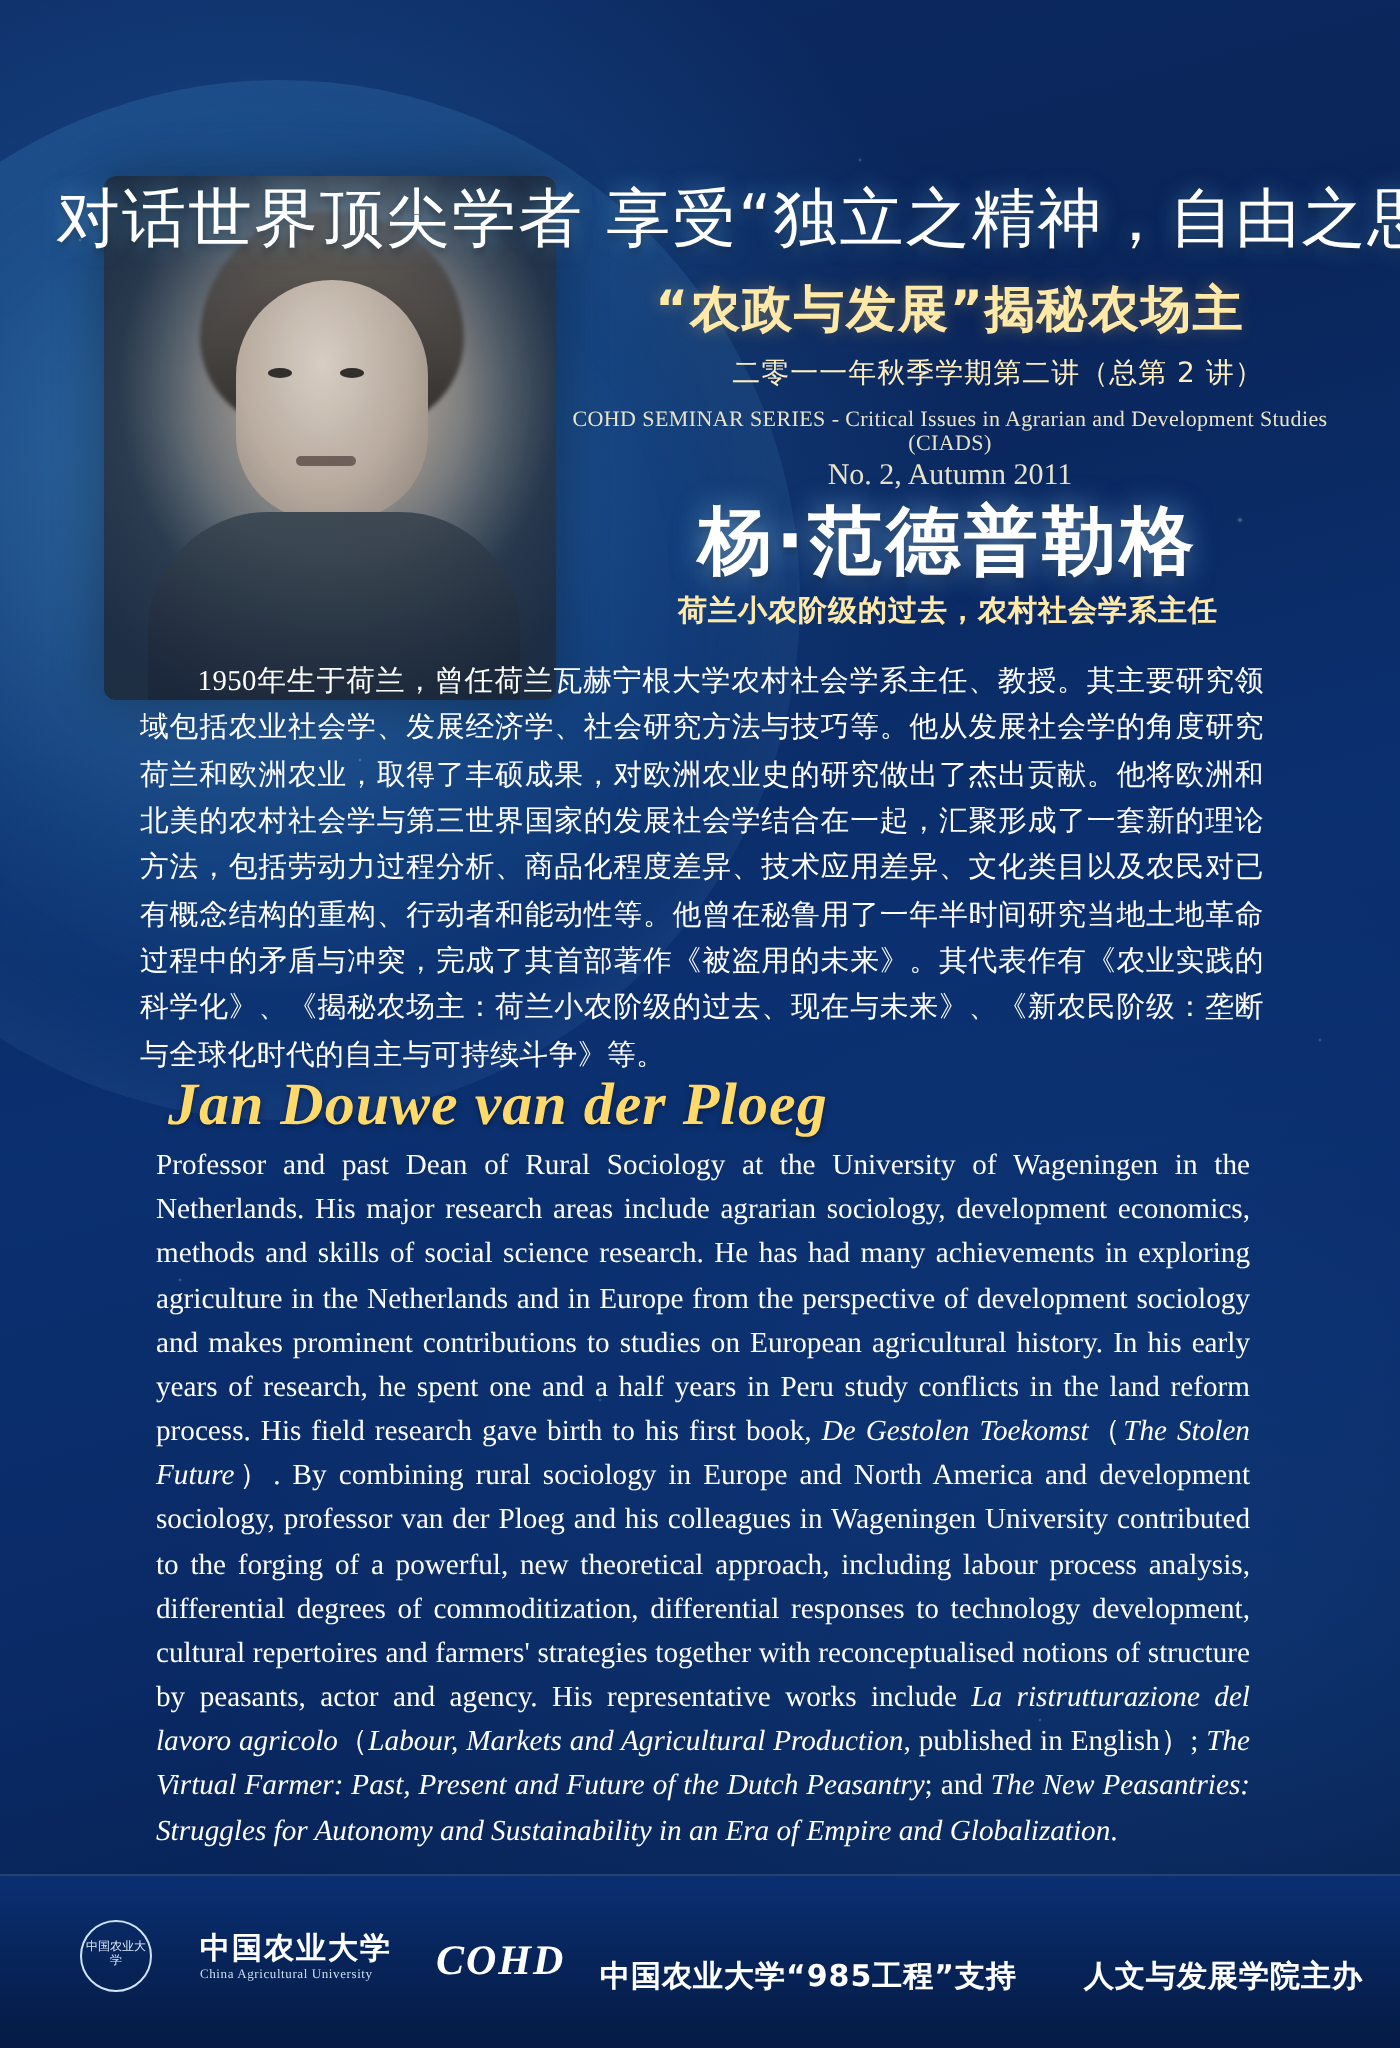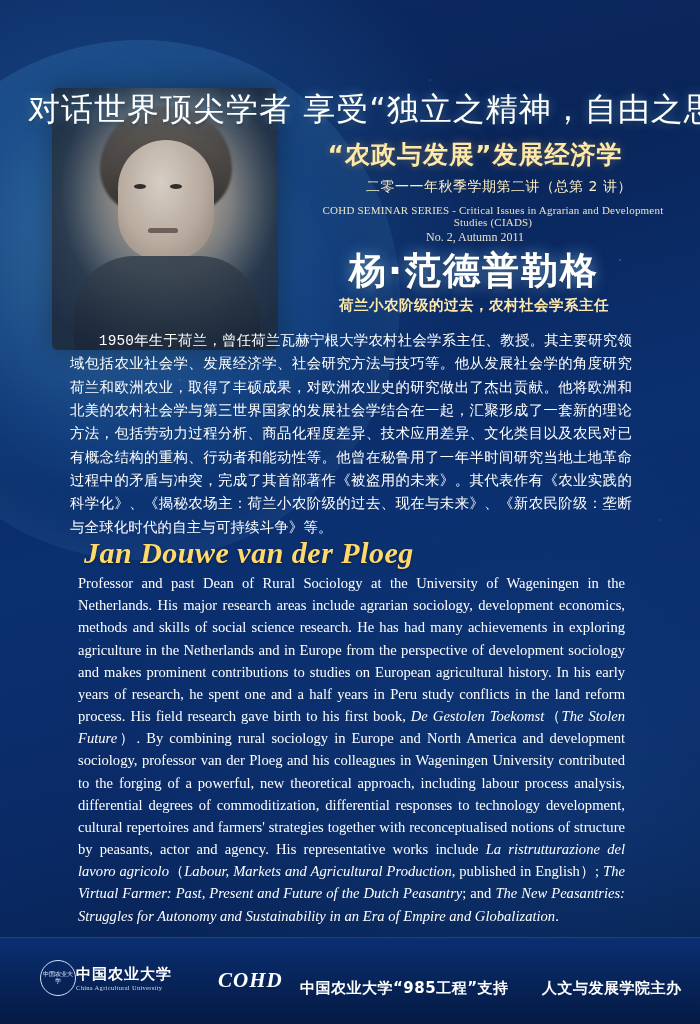--- a/index.html
+++ b/index.html
@@ -144,26 +144,25 @@
     color: #ffeec0;
     letter-spacing: 0.5px;
     padding-left: 48px;
   }
   .series-en {
     margin-top: 8px;
     font-family: "Liberation Serif", serif;
     font-size: 11px;
     color: #e9e3c9;
     letter-spacing: 0.2px;
-    padding-left: 36px;
   }
   .series-no {
     margin-top: 2px;
     font-family: "Liberation Serif", serif;
-    font-size: 12px;
+    font-size: 15px;
     color: #e9e3c9;
   }
 
   .speaker-cn {
     position: absolute;
     right: 30px;
     top: 246px;
     width: 392px;
     text-align: center;
     font-family: "DejaVu Sans", sans-serif;
@@ -184,21 +183,21 @@
     font-weight: bold;
     color: #ffe9a8;
     letter-spacing: 0.5px;
   }
 
   .cn-body {
     position: absolute;
     left: 70px;
     top: 330px;
     width: 562px;
-    font-family: Liberation Mono, monospace;
+    font-family: Liberation Serif, serif;
     font-size: 14.4px;
     line-height: 1.62;
     color: #ffffff;
     text-align: justify;
     text-indent: 2em;
     letter-spacing: 0.2px;
   }
 
   .name-en {
     position: absolute;
@@ -249,21 +248,21 @@
   .footer-inner {
     position: relative;
     height: 100%;
   }
   .logo-cau {
     position: absolute;
     left: 40px;
     top: 22px;
     display: flex;
     align-items: center;
-    gap: 0;
+    gap: 24px;
   }
   .logo-cau .seal {
     width: 34px; height: 34px;
     border-radius: 50%;
     border: 1.5px solid #cfe2f7;
     display: flex; align-items: center; justify-content: center;
     color: #dbe9f9;
     font-size: 6px;
     text-align: center;
     line-height: 1.1;
@@ -321,21 +320,21 @@
     <div class="eye l"></div>
     <div class="eye r"></div>
     <div class="mouth"></div>
     <div class="body"></div>
     <div class="shade"></div>
   </div>
 
   <div class="headline">对话世界顶尖学者  享受“独立之精神，自由之思想”</div>
 
   <div class="series-block">
-    <div class="series-title">“农政与发展”发展经济学</div>
+    <div class="series-title">“农政与发展”揭秘农场主</div>
     <div class="series-sub">二零一一年秋季学期第二讲（总第 2 讲）</div>
     <div class="series-en">COHD SEMINAR SERIES - Critical Issues in Agrarian and Development Studies (CIADS)</div>
     <div class="series-no">No. 2, Autumn 2011</div>
   </div>
 
   <div class="speaker-cn">杨·范德普勒格</div>
   <div class="speaker-role">荷兰小农阶级的过去，农村社会学系主任</div>
 
   <div class="cn-body">1950年生于荷兰，曾任荷兰瓦赫宁根大学农村社会学系主任、教授。其主要研究领域包括农业社会学、发展经济学、社会研究方法与技巧等。他从发展社会学的角度研究荷兰和欧洲农业，取得了丰硕成果，对欧洲农业史的研究做出了杰出贡献。他将欧洲和北美的农村社会学与第三世界国家的发展社会学结合在一起，汇聚形成了一套新的理论方法，包括劳动力过程分析、商品化程度差异、技术应用差异、文化类目以及农民对已有概念结构的重构、行动者和能动性等。他曾在秘鲁用了一年半时间研究当地土地革命过程中的矛盾与冲突，完成了其首部著作《被盗用的未来》。其代表作有《农业实践的科学化》、《揭秘农场主：荷兰小农阶级的过去、现在与未来》、《新农民阶级：垄断与全球化时代的自主与可持续斗争》等。</div>
 

